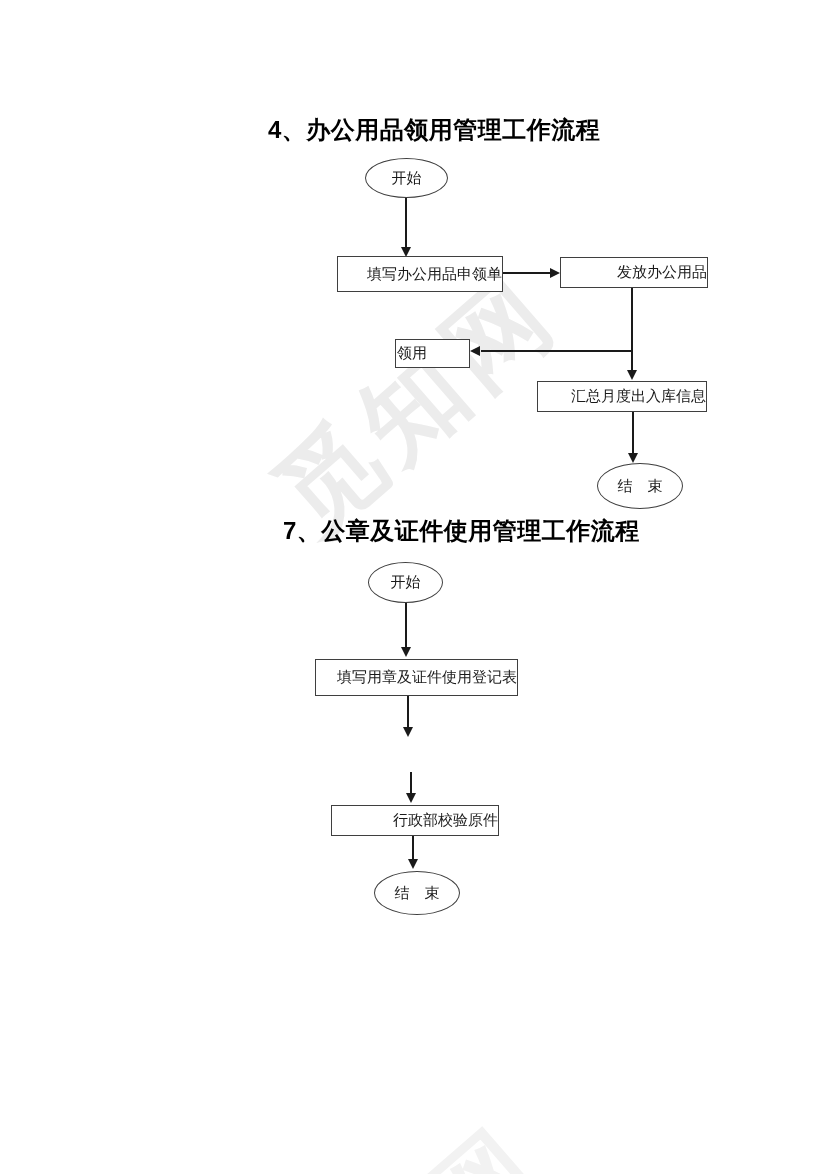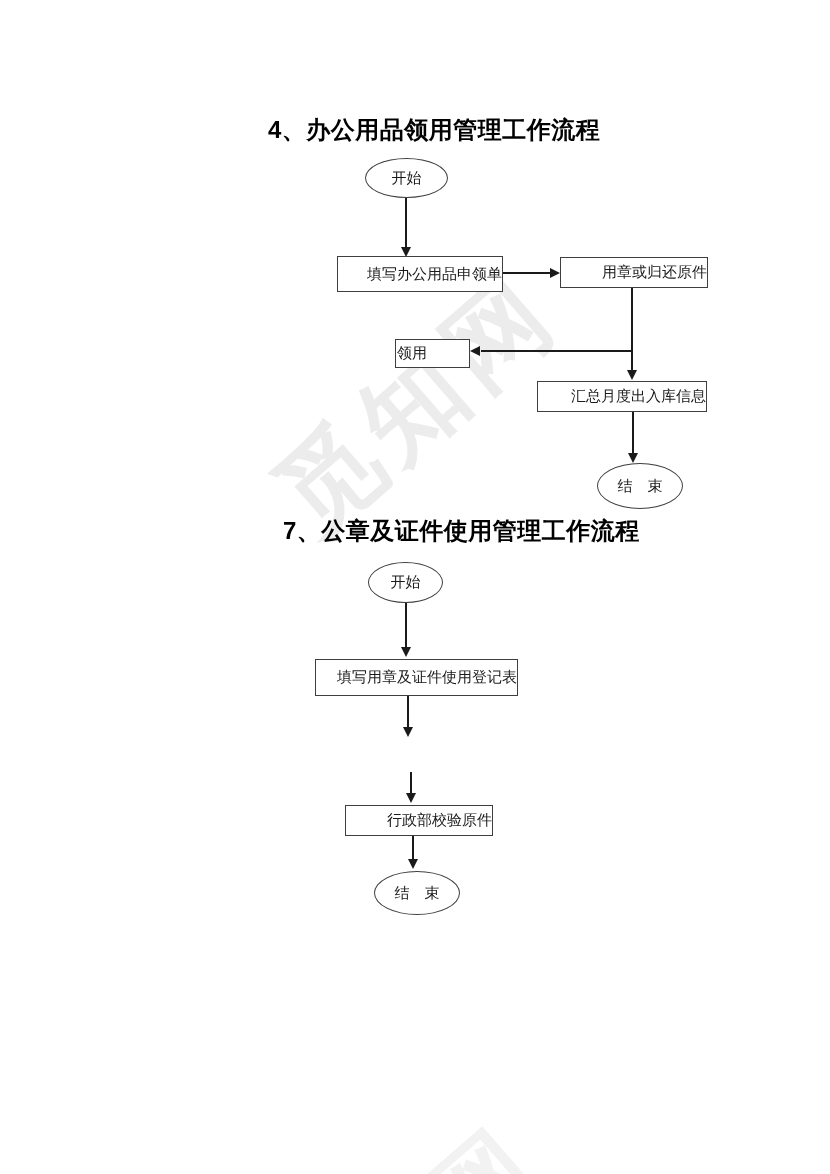--- a/index.html
+++ b/index.html
@@ -112,21 +112,21 @@
   <div class="ah ah-down" style="left:401px; top:247px;"></div>
 
   <div class="node-box" style="left:337px; top:256px; width:166px; height:36px;">
     <span>填写办公用品申领单</span>
   </div>
 
   <div class="hline" style="left:503px; top:272px; width:47px;"></div>
   <div class="ah ah-right" style="left:550px; top:268px;"></div>
 
   <div class="node-box" style="left:560px; top:257px; width:148px; height:31px;">
-    <span>用章或归还原件</span>
+    <span>发放办公用品</span>
   </div>
 
   <div class="vline" style="left:631px; top:288px; height:82px;"></div>
   <div class="ah ah-down" style="left:627px; top:370px;"></div>
 
   <div class="hline" style="left:481px; top:350px; width:151px;"></div>
   <div class="ah ah-left" style="left:470px; top:346px;"></div>
 
   <div class="node-box align-left" style="left:395px; top:339px; width:75px; height:29px;">
     <span>领用</span>
@@ -156,21 +156,21 @@
     <span>填写用章及证件使用登记表</span>
   </div>
 
   <div class="vline" style="left:407px; top:696px; height:31px;"></div>
   <div class="ah ah-down" style="left:403px; top:727px;"></div>
 
 
   <div class="vline" style="left:410px; top:772px; height:21px;"></div>
   <div class="ah ah-down" style="left:406px; top:793px;"></div>
 
-  <div class="node-box" style="left:345px; top:805px; width:148px; height:31px;padding-left:13px;">
+  <div class="node-box" style="left:331px; top:805px; width:168px; height:31px;padding-left:13px;">
     <span>行政部校验原件</span>
   </div>
 
   <div class="vline" style="left:412px; top:836px; height:23px;"></div>
   <div class="ah ah-down" style="left:408px; top:859px;"></div>
 
   <div class="node-ellipse" style="left:374px; top:871px; width:86px; height:44px;">
     <span>结　束</span>
   </div>
 

